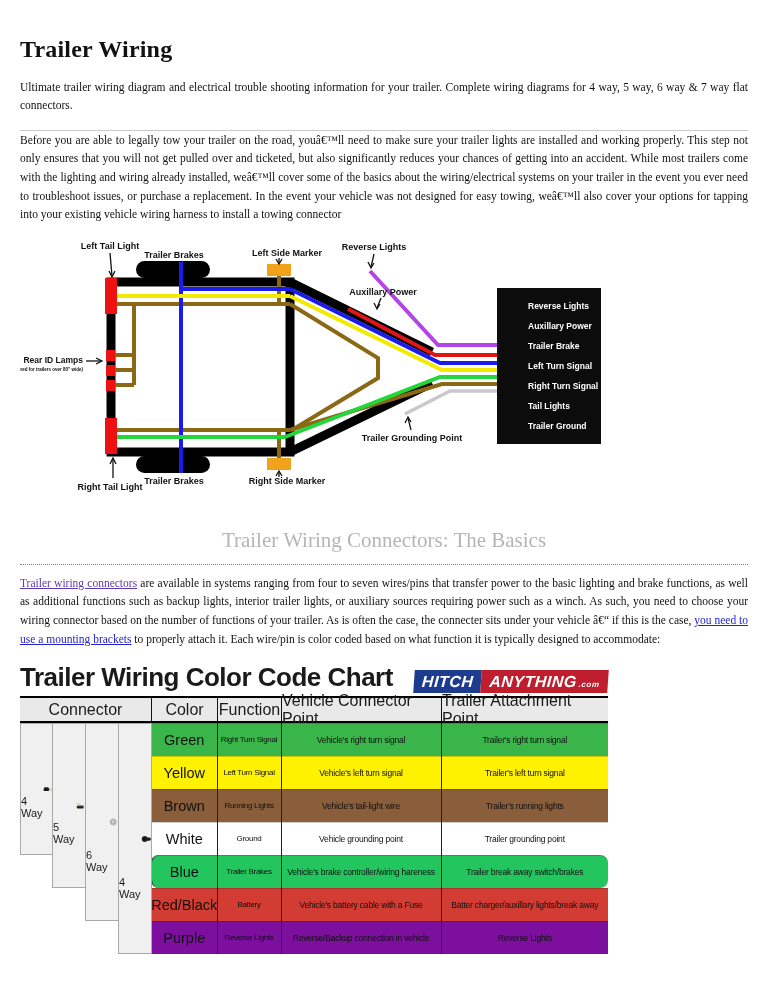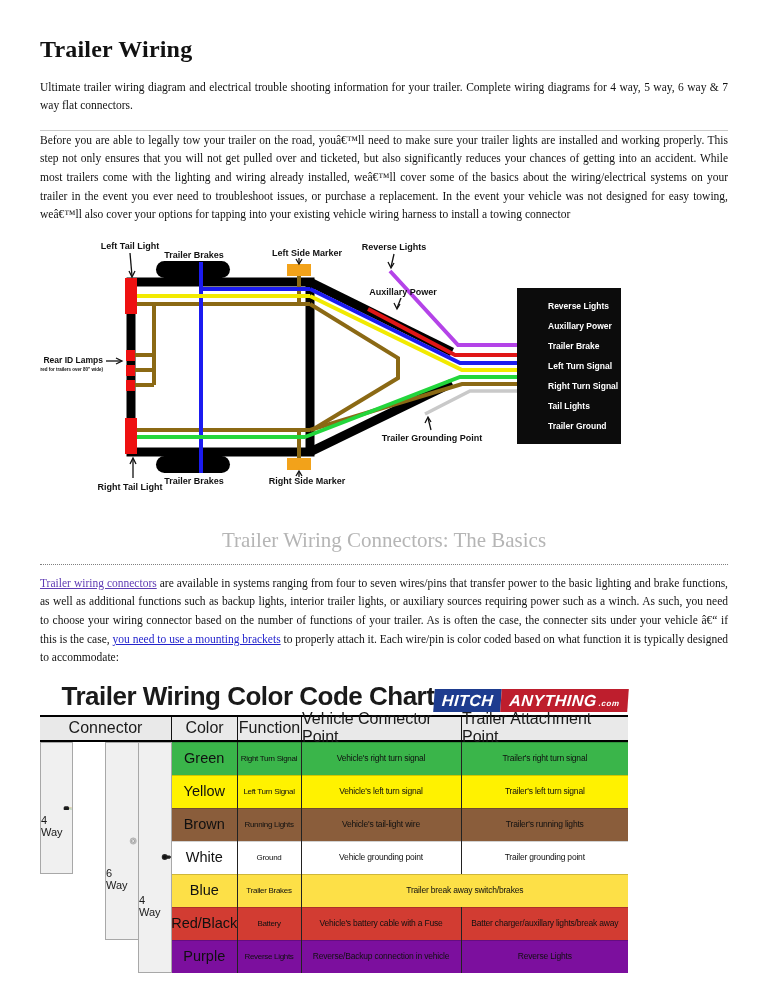--- a/index.html
+++ b/index.html
@@ -1,34 +1,34 @@
 <!DOCTYPE html>
 <html><head>
 <meta charset="utf-8">
 <style>
   * { margin:0; padding:0; box-sizing:border-box; }
   html,body { background:#ffffff; }
   body { width:768px; height:994px; font-family:"Liberation Serif", serif; color:#111; }
-  .page { width:768px; height:994px; padding:0 40px; overflow:hidden; }
+  .page { width:768px; height:994px; padding:0 20px; overflow:hidden; }
 
   .doc-title { margin-top:36px; font-size:24px; font-weight:bold; letter-spacing:0.2px; }
   .intro { margin-top:16px; font-size:11.5px; line-height:1.55; text-align:justify; }
   hr.solid { border:none; border-top:1px solid #c9c9c9; margin-top:15px; }
   .body-para { margin-top:0; font-size:11.5px; line-height:1.62; text-align:justify; }
 
   .diagram-wrap { margin-top:10px; height:272px; position:relative; }
 
   .section-heading { margin-top:22px; text-align:center; font-size:21px; font-weight:normal; color:#b5b5b5; font-family:"Liberation Serif", serif; }
   hr.dotted { border:none; border-top:1px dotted #808080; margin-top:11px; }
   .para2 { margin-top:9px; font-size:11.5px; line-height:1.62; text-align:justify; }
   .para2 a { text-decoration:underline; cursor:pointer; }
 
   
   .chart { margin-top:14px; width:588px; font-family:"Liberation Sans", sans-serif; }
-  .chart-head { display:flex; align-items:flex-end; justify-content:flex-end; padding-bottom:3px; }
+  .chart-head { display:flex; align-items:flex-end; justify-content:space-between; padding-bottom:3px; }
   .chart-title { font-size:26px; font-weight:bold; letter-spacing:-0.5px; color:#1a1a1a; }
   .logo { display:flex; align-items:stretch; font-style:italic; font-weight:bold; transform:skewX(-4deg); }
   .logo span.part { color:#fff; font-size:16px; padding:3px 8px 2px; letter-spacing:0.5px; white-space:nowrap; }
   .logo .com { font-size:8px; font-weight:bold; margin-left:2px; }
   .chart-header { display:flex; height:27px; background:#e9e9e9; border-top:2.5px solid #000; border-bottom:2px solid #000; font-size:16px; color:#1a1a1a; }
   .hc { display:flex; align-items:center; justify-content:center; }
   .hc.conn { width:131px; }
   .hc.col2 { width:66px; border-left:1.5px solid #111; }
   .hc.col3 { width:64px; border-left:1.5px solid #111; }
   .hc.col4 { width:160px; border-left:1.5px solid #111; }
@@ -251,23 +251,24 @@
         <div class="band" style="background: rgb(255, 255, 255);">
           <div class="cell cname">White</div>
           <div class="cell cfn">Ground</div>
           <div class="cell cveh">Vehicle grounding point</div>
           <div class="cell ctrl">Trailer grounding point</div>
         </div>
         </div>
 
       <div class="crow">
           <div class="conn-spacer"></div>
-        <div class="band" style="background: #fde047;">
+        <div class="band" style="background: #22c55e; border-radius: 8px;">
           <div class="cell cname">Blue</div>
           <div class="cell cfn">Trailer Brakes</div>
+          <div class="cell cveh">Vehicle's brake controller/wiring hareness</div>
           <div class="cell ctrl">Trailer break away switch/brakes</div>
         </div>
         </div>
 
       <div class="crow">
           <div class="conn-spacer"></div>
         <div class="band" style="background: rgb(210, 60, 50);">
           <div class="cell cname">Red/Black</div>
           <div class="cell cfn">Battery</div>
           <div class="cell cveh">Vehicle's battery cable with a Fuse</div>
@@ -285,20 +286,33 @@
         </div>
         </div>
 
       <div class="stair s4">
         <div class="wlabel">4 Way</div>
         <svg width="28" height="22" viewBox="0 0 28 22">
           <rect x="2" y="8" width="16" height="9" rx="2" fill="#1a1a1a"></rect>
           <rect x="4" y="5.5" width="12" height="3" fill="#3a3a3a"></rect>
           <path d="M18,10 C22,8 23,12 26,10" stroke="#caa23a" fill="none" stroke-width="1.4"></path>
           <path d="M18,13.5 C22,12 23,16 26,14" stroke="#3a8a3a" fill="none" stroke-width="1.4"></path>
+        </svg>
+      </div>
+      <div class="stair s5">
+        <div class="wlabel">5 Way</div>
+        <svg width="28" height="22" viewBox="0 0 28 22">
+          <path d="M3,6 C7,3 11,7 14,4" stroke="#e8a020" fill="none" stroke-width="1.4"></path>
+          <path d="M5,9 C9,6 12,10 16,7" stroke="#cccccc" fill="none" stroke-width="1.4"></path>
+          <rect x="5" y="11" width="18" height="6.5" rx="1.5" fill="#222222"></rect>
+          <rect x="7" y="9" width="2.4" height="3" fill="#555555"></rect>
+          <rect x="10.4" y="9" width="2.4" height="3" fill="#555555"></rect>
+          <rect x="13.8" y="9" width="2.4" height="3" fill="#555555"></rect>
+          <rect x="17.2" y="9" width="2.4" height="3" fill="#555555"></rect>
+          <rect x="20.6" y="9" width="2.4" height="3" fill="#555555"></rect>
         </svg>
       </div>
       <div class="stair s6">
         <div class="wlabel">6 Way</div>
         <svg width="28" height="24" viewBox="0 0 28 24">
           <circle cx="14" cy="12" r="8.5" fill="#c9c9c9" stroke="#8a8a8a"></circle>
           <circle cx="14" cy="12" r="5.5" fill="#e2e2e2" stroke="#9a9a9a"></circle>
           <circle cx="14" cy="8.5" r="1.1" fill="#555"></circle>
             <circle cx="17.4" cy="10.5" r="1.1" fill="#555"></circle>
           <circle cx="17.4" cy="14" r="1.1" fill="#555"></circle>

